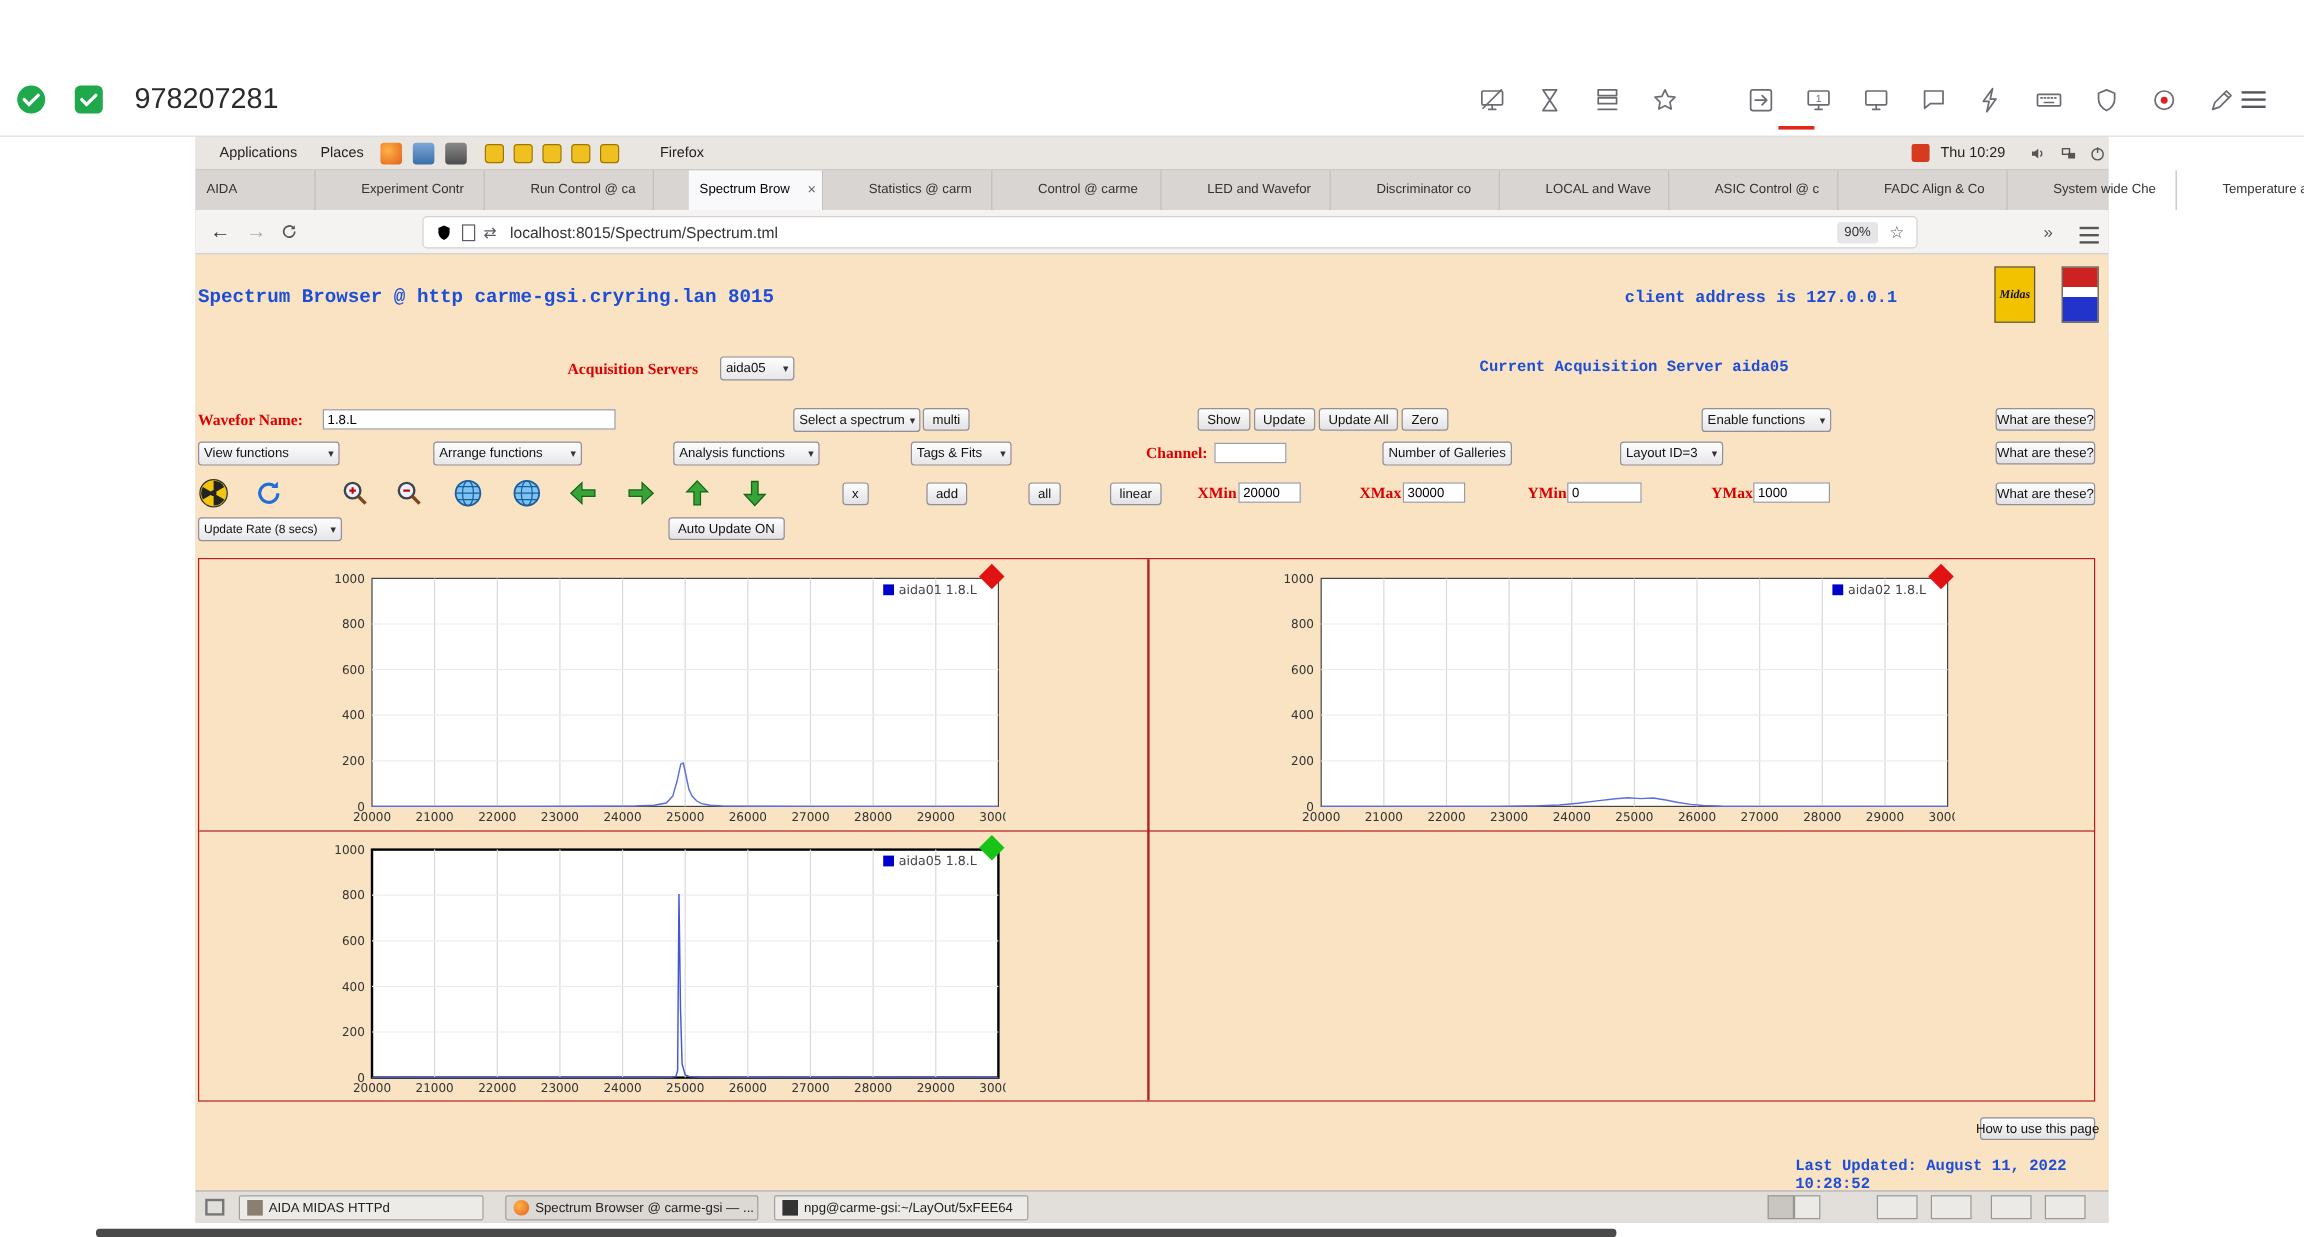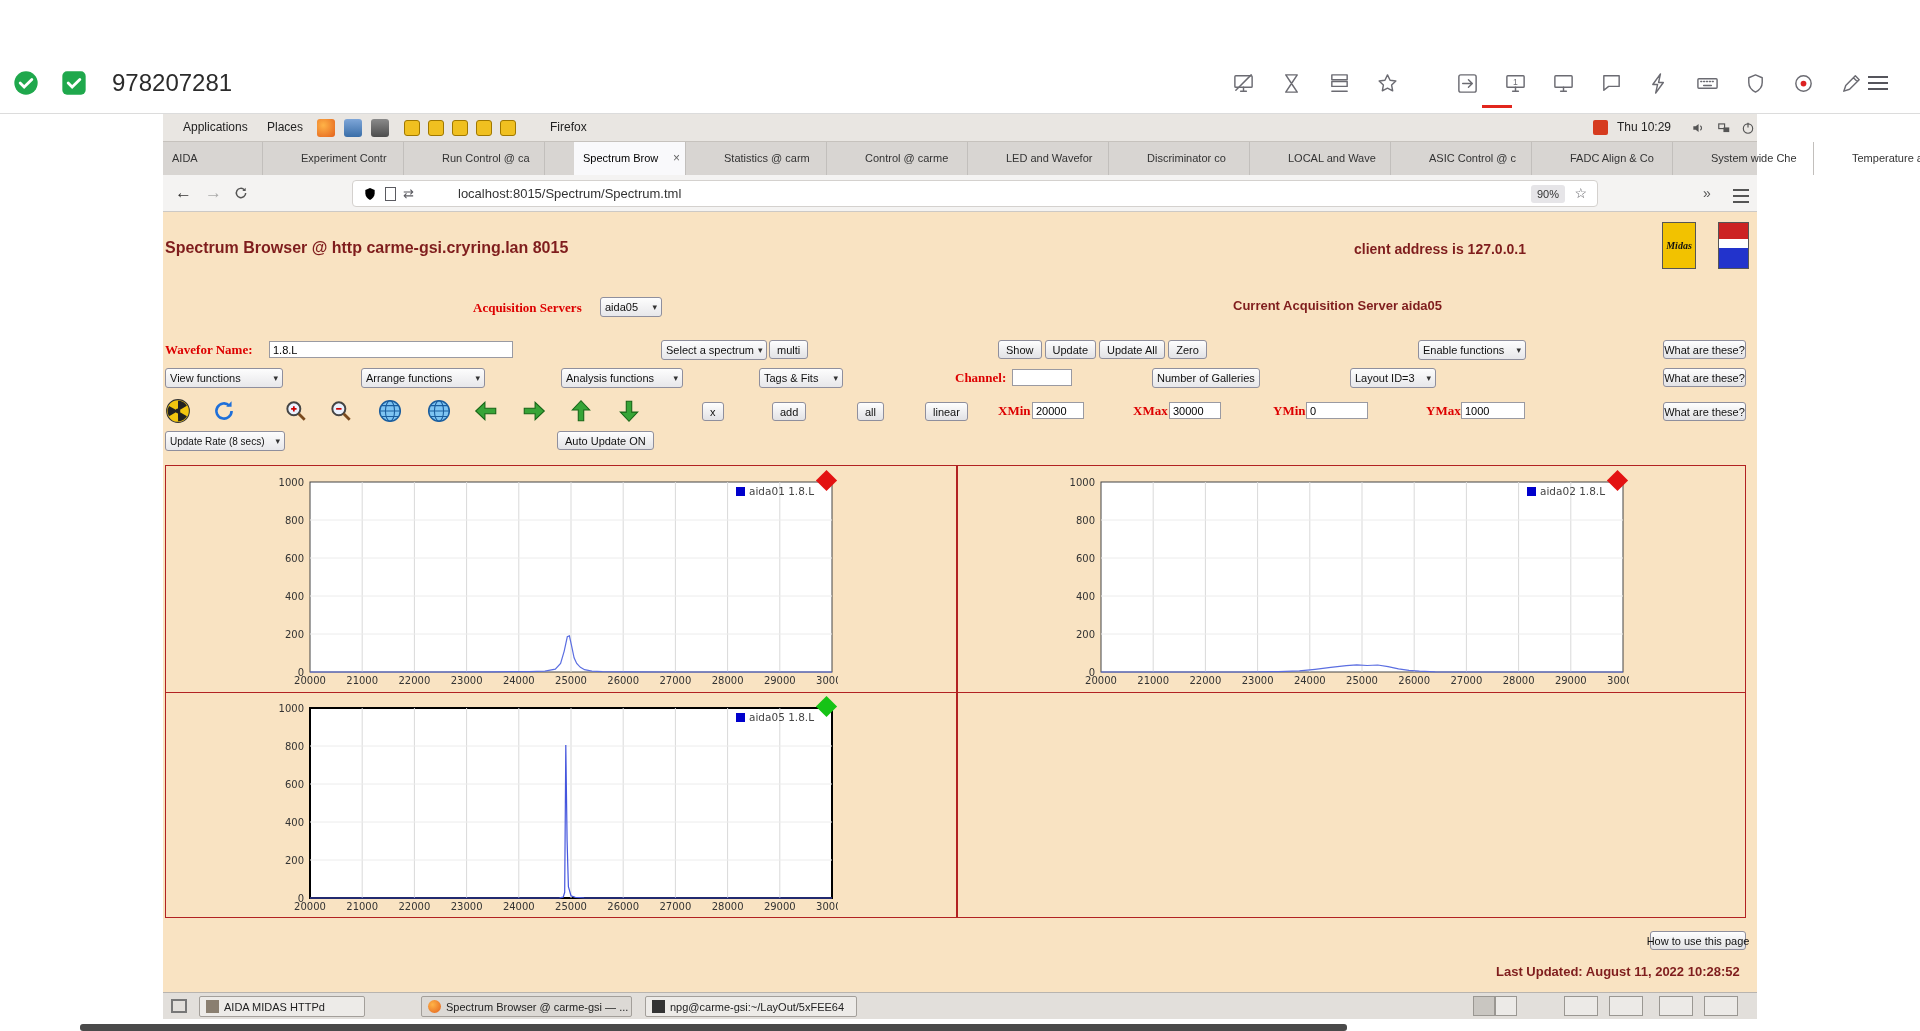--- a/index.html
+++ b/index.html
@@ -49,28 +49,28 @@
   .tab-close { position:absolute; right:5px; top:0; line-height:33px; color:#666; font-size:12px; }
   .newtab { width:30px; text-align:center; line-height:33px; color:#444; font-size:15px; flex:none; }
   .ff-wc { width:30px; height:33px; display:flex; align-items:center; justify-content:center; flex:none; }
   .bar.dark { background:#444; width:10px; } .boxic.dark { border-color:#444; width:9px; height:9px; }
   .xsvg.dark { stroke:#444; width:11px; height:11px; }
 
   
   .ff-navbar { left:0; top:61px; width:1594px; height:37px; background:#f4f3f2; border-bottom:1px solid #ccc9c6; }
   .navglyph { top:0; line-height:36px; font-size:17px; }
   .urlbar { left:189px; top:5px; width:1246px; height:27px; background:#fff; border:1px solid #d4d1ce; border-radius:4px; }
-  .url-text { left:72px; top:0; line-height:25px; font-size:13px; color:#333;margin-left:33px; }
+  .url-text { left:72px; top:0; line-height:25px; font-size:13px; color:#333; }
   .zoom-chip { right:32px; top:4px; height:18px; padding:0 6px; background:#e6e5e8; border-radius:3px;
                font-size:11px; line-height:18px; color:#333; }
   .u-ico { top:5px; width:16px; height:16px; }
 
   
   .page { left:0; top:98px; width:1594px; height:780px; background:#f9e3c2; }
-  .rserif { font-family:Liberation Sans, sans-serif; font-weight:bold; color:#7f1d1d; }
+  .rserif { font-family:Liberation Mono, monospace; font-weight:bold; color:#1d4ed8; }
   .rlabel { font-family:"Liberation Serif", serif; font-weight:bold; color:#dd0000; font-size:13px; }
   .sel { display:flex; align-items:center; justify-content:space-between; gap:4px; height:20px;
          background:linear-gradient(#fdfdfd,#e7e7ea); border:1px solid #8f8f9d; border-radius:3px;
          font-size:11px; padding:0 4px; color:#111; white-space:nowrap; overflow:hidden; }
   .sel .arr { font-size:9px; color:#333; }
   .btn { display:inline-flex; align-items:center; justify-content:center; height:19px;
          background:linear-gradient(#fefefe,#e2e2e5); border:1px solid #8f8f9d; border-radius:3px;
          font-size:11px; padding:0 7px; color:#111; white-space:nowrap; }
   .inp { border:1px solid #9a9aa2; background:#fff; font-size:11px; height:17px; padding:0 3px;
          font-family:"Liberation Sans", sans-serif; }
@@ -556,21 +556,21 @@
         <div class="abs" style="left:792px;top:227px;width:789px;height:226px"></div>
       </div>
 
       <button class="abs btn" style="left:1487px;top:719px;width:96px">How to use this page</button>
 
       <span class="abs rserif" style="left:1333px;top:752px;font-size:13px">Last Updated: August 11, 2022 10:28:52</span>
     </div>
 
     <div class="abs taskbar">
       <div class="abs" style="left:8px;top:6px;width:16px;height:14px;border:2px solid #777"></div>
-      <div class="abs task-btn" style="left:36px;width:166px">
+      <div class="abs task-btn" style="left:36px;width:204px">
         <span style="width:13px;height:13px;background:#8a7f70;flex:none"></span>
         <span>AIDA MIDAS HTTPd</span>
       </div>
       <div class="abs task-btn" style="left:258px;width:211px;background:#dcd9d5">
         <span style="width:13px;height:13px;border-radius:50%;background:radial-gradient(circle at 35% 35%, #ffb347, #e3611c);flex:none"></span>
         <span>Spectrum Browser @ carme-gsi — ...</span>
       </div>
       <div class="abs task-btn" style="left:482px;width:212px">
         <span style="width:13px;height:13px;background:#333;flex:none"></span>
         <span>npg@carme-gsi:~/LayOut/5xFEE64</span>

